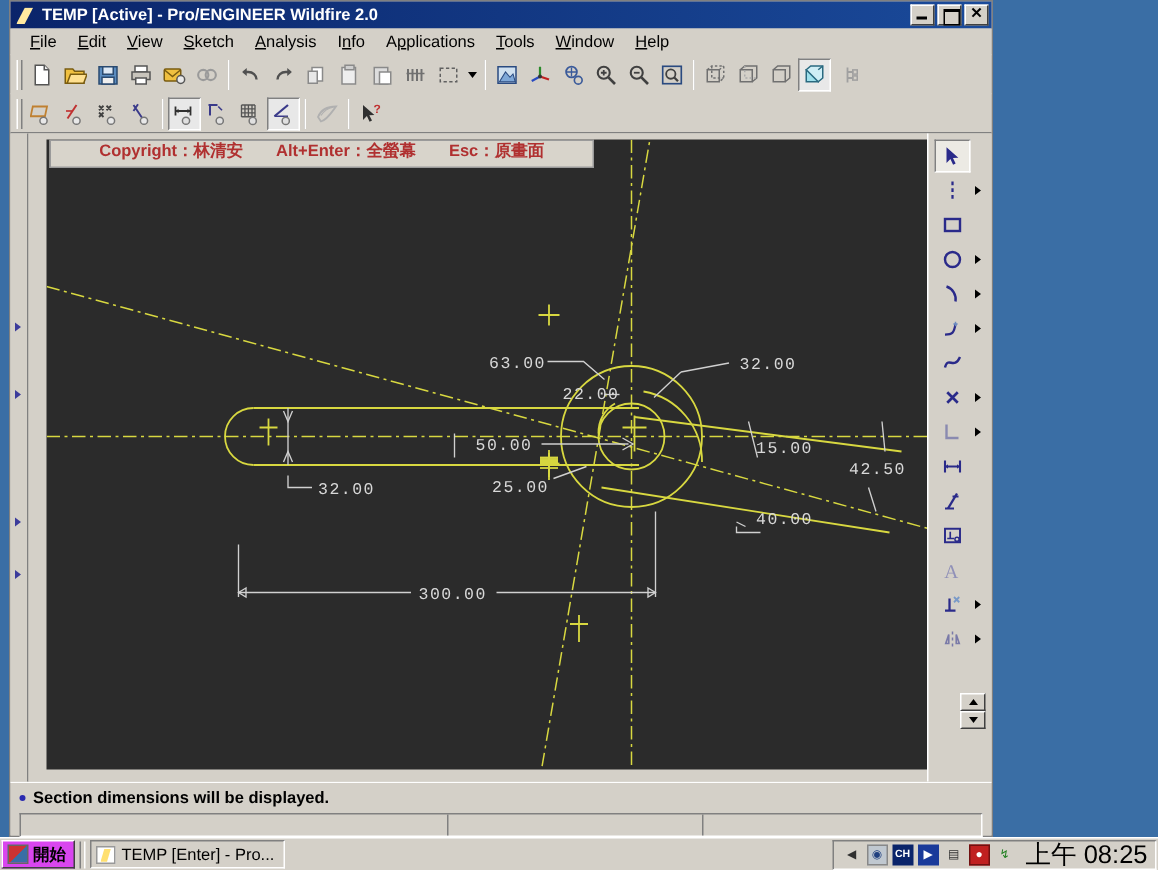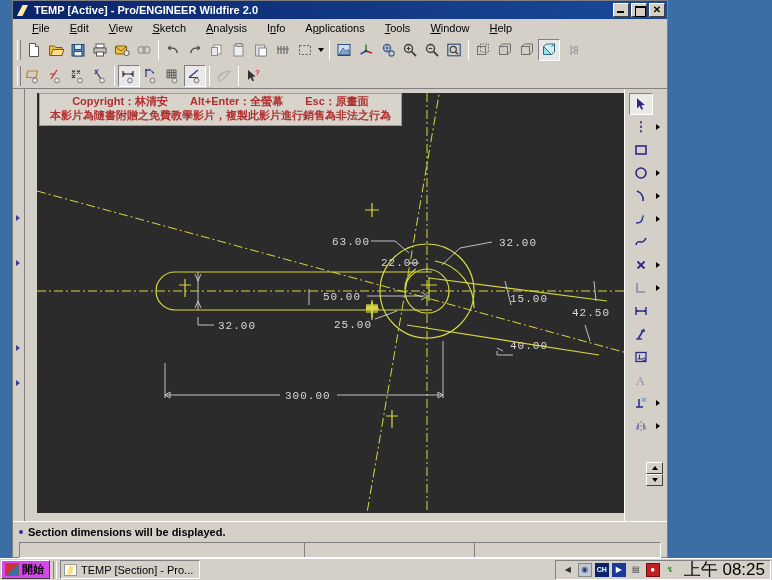--- a/index.html
+++ b/index.html
@@ -8,21 +8,21 @@
     font-family: "Liberation Sans", sans-serif;
     font-size: 11px;
     background: #3a6ea5;
   }
 
   
   #desktop { position:relative; width:772px; height:580px; background:#3a6ea5; }
 
   
   #app-window {
-    position:absolute; left:12px; top:0; width:656px; height:558px;
+    position:absolute; left:6px; top:0; width:656px; height:558px;
     background:#d4d0c8; border:1px solid #808080;
     display:flex; flex-direction:column;
   }
 
   
   #title-bar {
     height:18px; background:linear-gradient(to right,#0a246a,#1a4a9a);
     display:flex; align-items:center; padding:0 2px 0 3px; color:#fff;
     font-weight:bold; font-size:11px; flex:0 0 auto;
   }
@@ -41,21 +41,21 @@
   }
   .wbtn.min:after{content:"";position:absolute;bottom:3px;left:3px;width:7px;height:2px;background:#000;}
   .wbtn.max:after{content:"";position:absolute;top:2px;left:3px;width:9px;height:8px;border:1px solid #000;border-top-width:2px;}
   .wbtn.close span{font-family:"Liberation Sans",sans-serif;font-weight:bold;font-size:10px;line-height:1;}
 
   
   #menu-bar {
     height:18px; background:#d4d0c8; display:flex; align-items:center;
     padding-left:6px; gap:0; flex:0 0 auto; border-bottom:1px solid #d4d0c8;
   }
-  .menu-item { padding:2px 7px; font-size:11px; color:#000; cursor:default; white-space:nowrap;margin-left:6px;}
+  .menu-item { padding:2px 7px; font-size:11px; color:#000; cursor:default; white-space:nowrap;}
   .menu-item u { text-decoration:underline; }
 
   
   .toolbar-row { display:flex; align-items:center; background:#d4d0c8; flex:0 0 auto; }
   #toolbar-1 { height:26px; border-bottom:1px solid #d4d0c8; padding-left:2px;}
   #toolbar-2 { height:26px; padding-left:2px; border-bottom:1px solid #808080;}
   .tb-grip { width:4px; height:20px; margin:0 2px;
      border-left:1px solid #fff; border-right:1px solid #808080;}
   .tbbtn {
     width:22px;height:22px;display:flex;align-items:center;justify-content:center;
@@ -472,21 +472,20 @@
         <div class="rail-chev" style="top:170px"></div>
         <div class="rail-chev" style="top:255px"></div>
         <div class="rail-chev" style="top:290px"></div>
       </div>
 
       <div id="graphics-wrap">
         <div id="graphics">
 
           <div id="copyright-banner">
             <div id="cr-line1">Copyright：林清安　　Alt+Enter：全螢幕　　Esc：原畫面</div>
-            <div id="cr-line2">本影片為隨書附贈之免費教學影片，複製此影片進行銷售為非法之行為</div>
           </div>
 
           <svg width="601" height="420" viewBox="0 0 601 420">
             <defs>
               <style>
                 .geo   { stroke:#d8d840; fill:none; stroke-width:1.2; }
                 .cl    { stroke:#d8d840; fill:none; stroke-width:1;
                          stroke-dasharray:9 3 2 3; }
                 .dim   { stroke:#d0d0d0; fill:none; stroke-width:0.9; }
                 .dimtxt{ fill:#d8d8d8; font-family:"Liberation Mono", monospace; font-size:11px; letter-spacing:1px;}
@@ -761,21 +760,21 @@
   </div>
 
   <div id="taskbar">
     <div id="start-btn">
       <div id="start-icon"></div>
       <span>開始</span>
     </div>
     <div class="tb-divider"></div>
     <div id="task-btn">
       <div id="task-icon"></div>
-      <span>TEMP [Section] - Pro...</span>
+      <span>TEMP [Enter] - Pro...</span>
     </div>
 
     <div id="tray">
       <div class="tray-ico" style="background:#d4d0c8;color:#303030;">◀</div>
       <div class="tray-ico" style="background:#c0c8d0;color:#204080;border:1px solid #888;">◉</div>
       <div class="tray-ico" style="background:#0a246a;color:#fff;font-weight:bold;font-size:7px;">CH</div>
       <div class="tray-ico" style="background:#1a3a9a;color:#fff;">▶</div>
       <div class="tray-ico" style="color:#303030;">▤</div>
       <div class="tray-ico" style="background:#c02020;color:#fff;border:1px solid #701010;">●</div>
       <div class="tray-ico" style="color:#208020;">↯</div>

